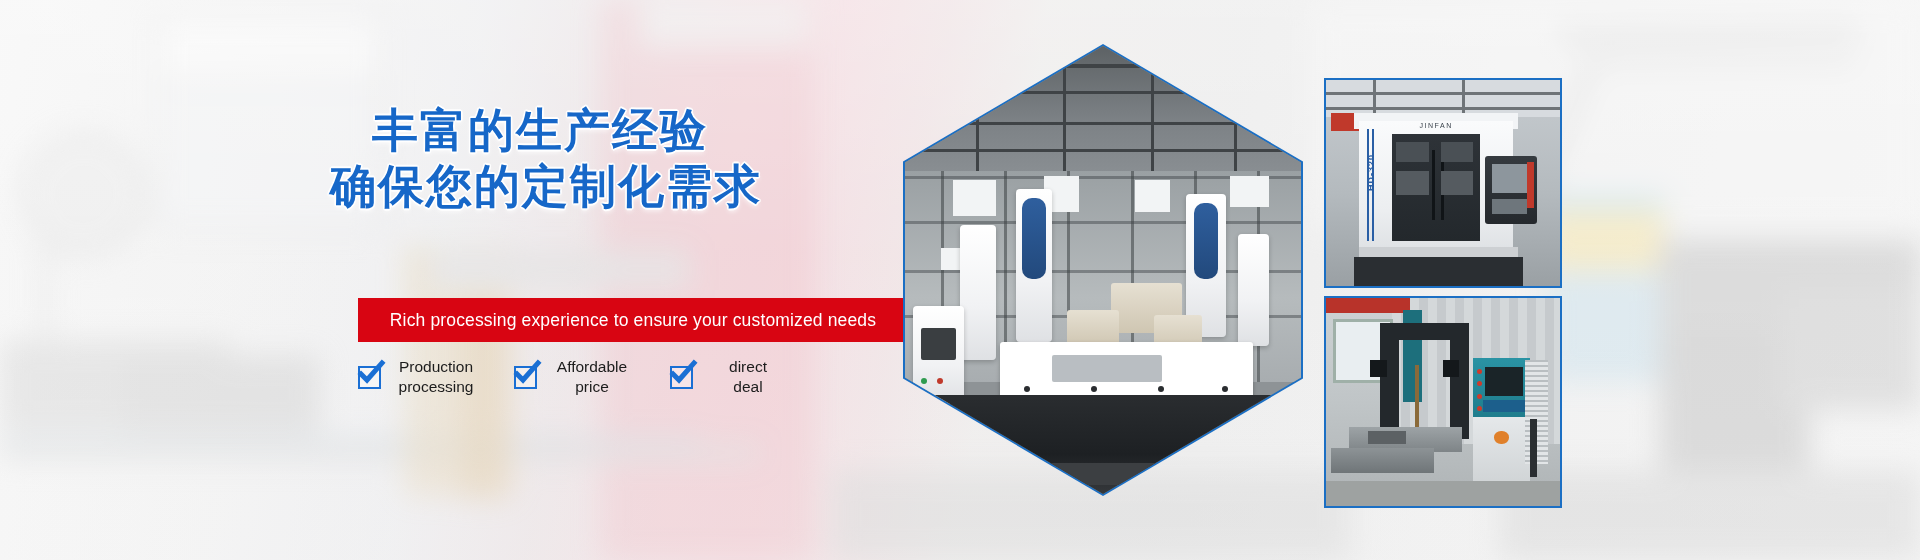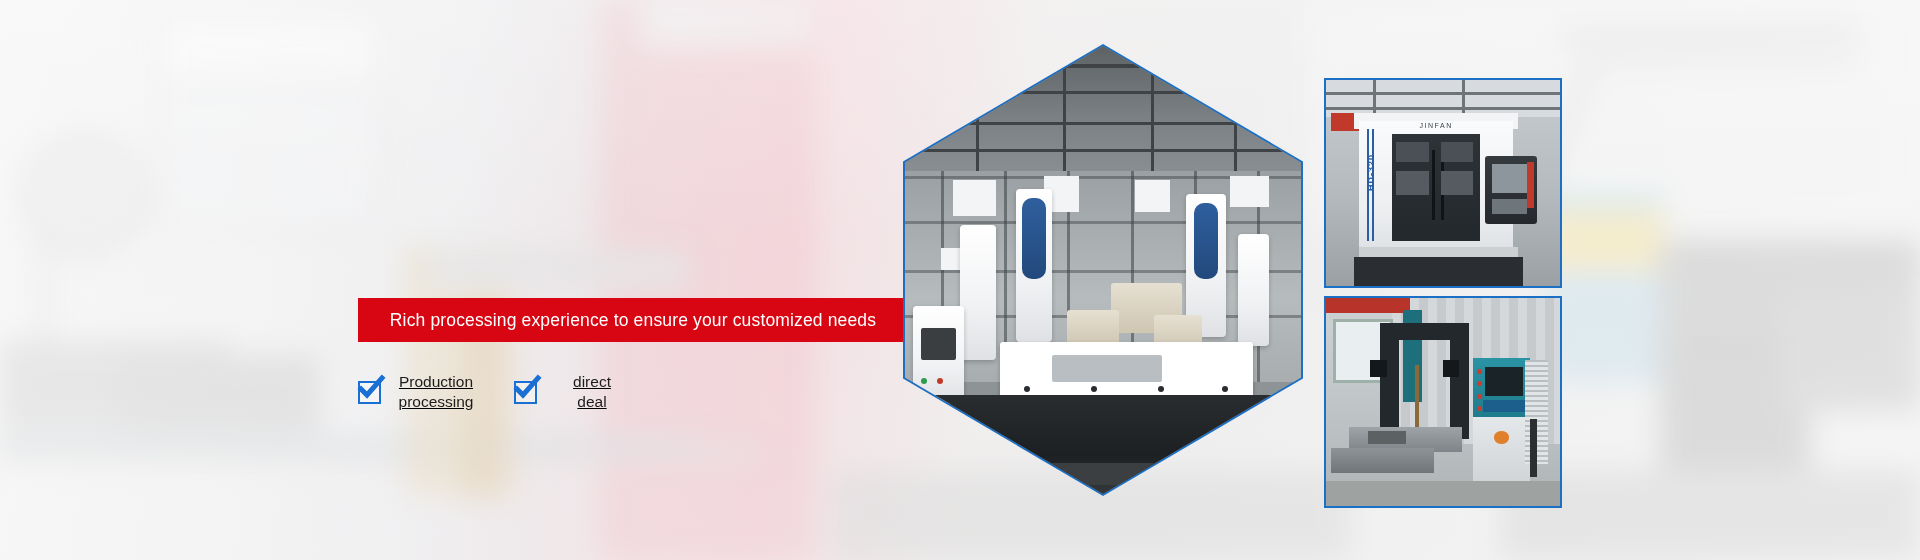--- a/index.html
+++ b/index.html
@@ -112,24 +112,23 @@
   .subbar span {
     color: #ffffff;
     font-size: 17.5px;
     letter-spacing: 0.15px;
     white-space: nowrap;
   }
 
   .features {
     position: absolute;
     left: 358px;
-    top: 372px;
+    top: 357px;
     display: flex;
     align-items: flex-start;
-    text-decoration: underline;
   }
   .feature { display: flex; align-items: flex-start; margin-right: 34px; }
   .feature:last-child { margin-right: 0; }
 
   .cbx {
     position: relative;
     width: 19px; height: 19px;
     border: 2px solid #1a6fd4;
     background: rgba(255,255,255,0.35);
     margin-top: 9px;
@@ -256,37 +255,50 @@
     <i class="sh-dark-r2"></i>
     <i class="sh-dark-r3"></i>
     <i class="sh-floor-r"></i>
     <i class="sh-mid-a"></i>
     <i class="sh-mid-b"></i>
   </div>
   <div class="bg-veil"></div>
 
   <div class="content">
 
+    <div class="headline">
+      <span class="line line1">丰富的生产经验</span>
+      <span class="line line2">确保您的定制化需求</span>
+    </div>
 
     <div class="subbar">
       <span>Rich processing experience to ensure your customized needs</span>
     </div>
 
     <div class="features">
 
       <div class="feature">
         <span class="cbx">
           <svg viewBox="0 0 30 30" aria-hidden="true">
             <path d="M5 15 L11 21 L26 4" fill="none" stroke="#1a6fd4" stroke-width="5" stroke-linecap="square" stroke-linejoin="miter"></path>
           </svg>
         </span>
         <span class="feature-label">Production
 processing</span>
       </div>
 
+      <div class="feature">
+        <span class="cbx">
+          <svg viewBox="0 0 30 30" aria-hidden="true">
+            <path d="M5 15 L11 21 L26 4" fill="none" stroke="#1a6fd4" stroke-width="5" stroke-linecap="square" stroke-linejoin="miter"></path>
+          </svg>
+        </span>
+        <span class="feature-label">Affordable
+price</span>
+      </div>
 
 
       <div class="feature">
         <span class="cbx">
           <svg viewBox="0 0 30 30" aria-hidden="true">
             <path d="M5 15 L11 21 L26 4" fill="none" stroke="#1a6fd4" stroke-width="5" stroke-linecap="square" stroke-linejoin="miter"></path>
           </svg>
         </span>
         <span class="feature-label">direct
 deal</span>

